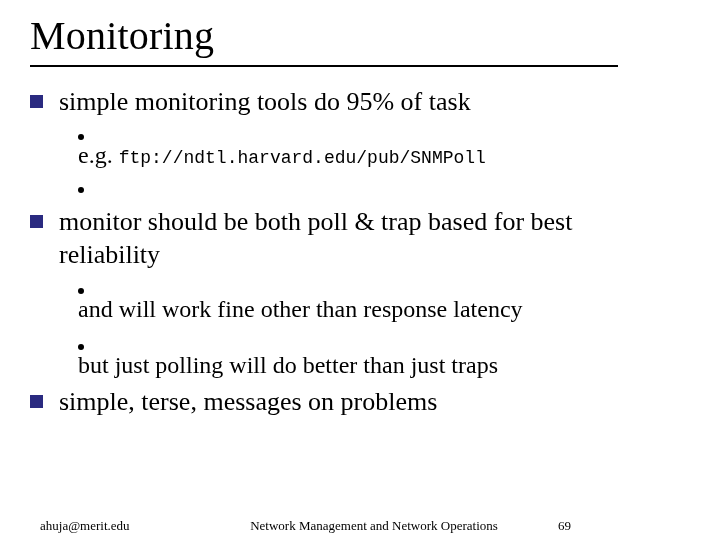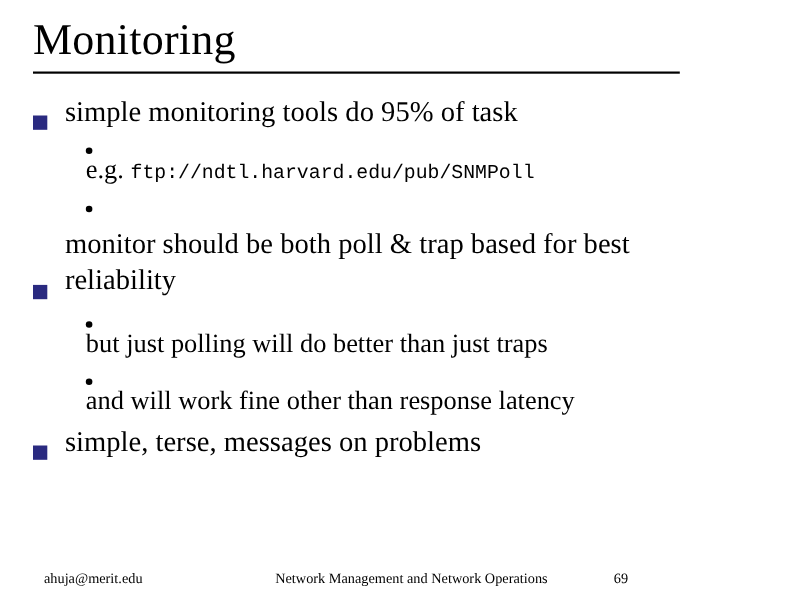--- a/index.html
+++ b/index.html
@@ -1,21 +1,21 @@
 <!DOCTYPE html>
 <html><head>
 <meta charset="utf-8">
 <style>
   * { margin: 0; padding: 0; box-sizing: border-box; }
   html, body { width: 720px; height: 540px; background: #fff; font-family: "Times New Roman", Times, serif; color: #000; overflow: hidden; }
   .slide { width: 648px; height: 540px; position: relative; padding: 12px 30px 0 30px; border-radius: 14px; }
   .title { font-size: 40px; font-weight: normal; margin-bottom: 6px; letter-spacing: 0.2px; }
   .hr { border: none; border-top: 2.5px solid #000; margin-bottom: 18px; }
   .body { font-size: 26px; line-height: 1.28; }
-  .l1 { display: flex; align-items: flex-end; margin: 8px 0 4px 0; }
+  .l1 { display: flex; align-items: flex-start; margin: 8px 0 4px 0; }
   .sq { width: 13px; height: 13px; background: #2a2a80; flex: 0 0 13px; margin-top: 10px; margin-right: 16px; }
   .l2 { display: flex; align-items: flex-start; margin: 4px 0 4px 48px; font-size: 24px; flex-direction: column; }
   .dot { width: 6px; height: 6px; background: #000; border-radius: 50%; flex: 0 0 6px; margin-top: 12px; margin-right: 12px; }
   .mono { font-family: "Courier New", Courier, monospace; font-size: 18px; vertical-align: baseline; }
   .footer { position: absolute; bottom: 6px; left: 40px; right: 30px; display: flex; justify-content: space-between; align-items: flex-end; font-size: 13px; font-family: "Times New Roman", serif; }
   .footer-center { text-align: center; flex: 1; }
   .footer-left { width: 150px; text-align: left; }
   .footer-right { width: 60px; text-align: left; }
 </style>
 </head>
@@ -41,28 +41,28 @@
 
     <div class="l2">
       <div class="dot"></div>
     </div>
 
     <div class="l1" style="margin-top:12px;">
       <div class="sq"></div>
       <div>monitor should be both poll &amp; trap based for best reliability</div>
     </div>
 
+    <div class="l2">
+      <div class="dot"></div>
+      <div>and will work fine other than response latency</div>
+    </div>
+
     <div class="l2" style="margin-top:8px;">
       <div class="dot"></div>
       <div>but just polling will do better than just traps</div>
-    </div>
-
-    <div class="l2">
-      <div class="dot"></div>
-      <div>and will work fine other than response latency</div>
     </div>
 
     <div class="l1" style="margin-top:0;">
       <div class="sq"></div>
       <div>simple, terse, messages on problems</div>
     </div>
 
   </div>
 
   <div class="footer">

